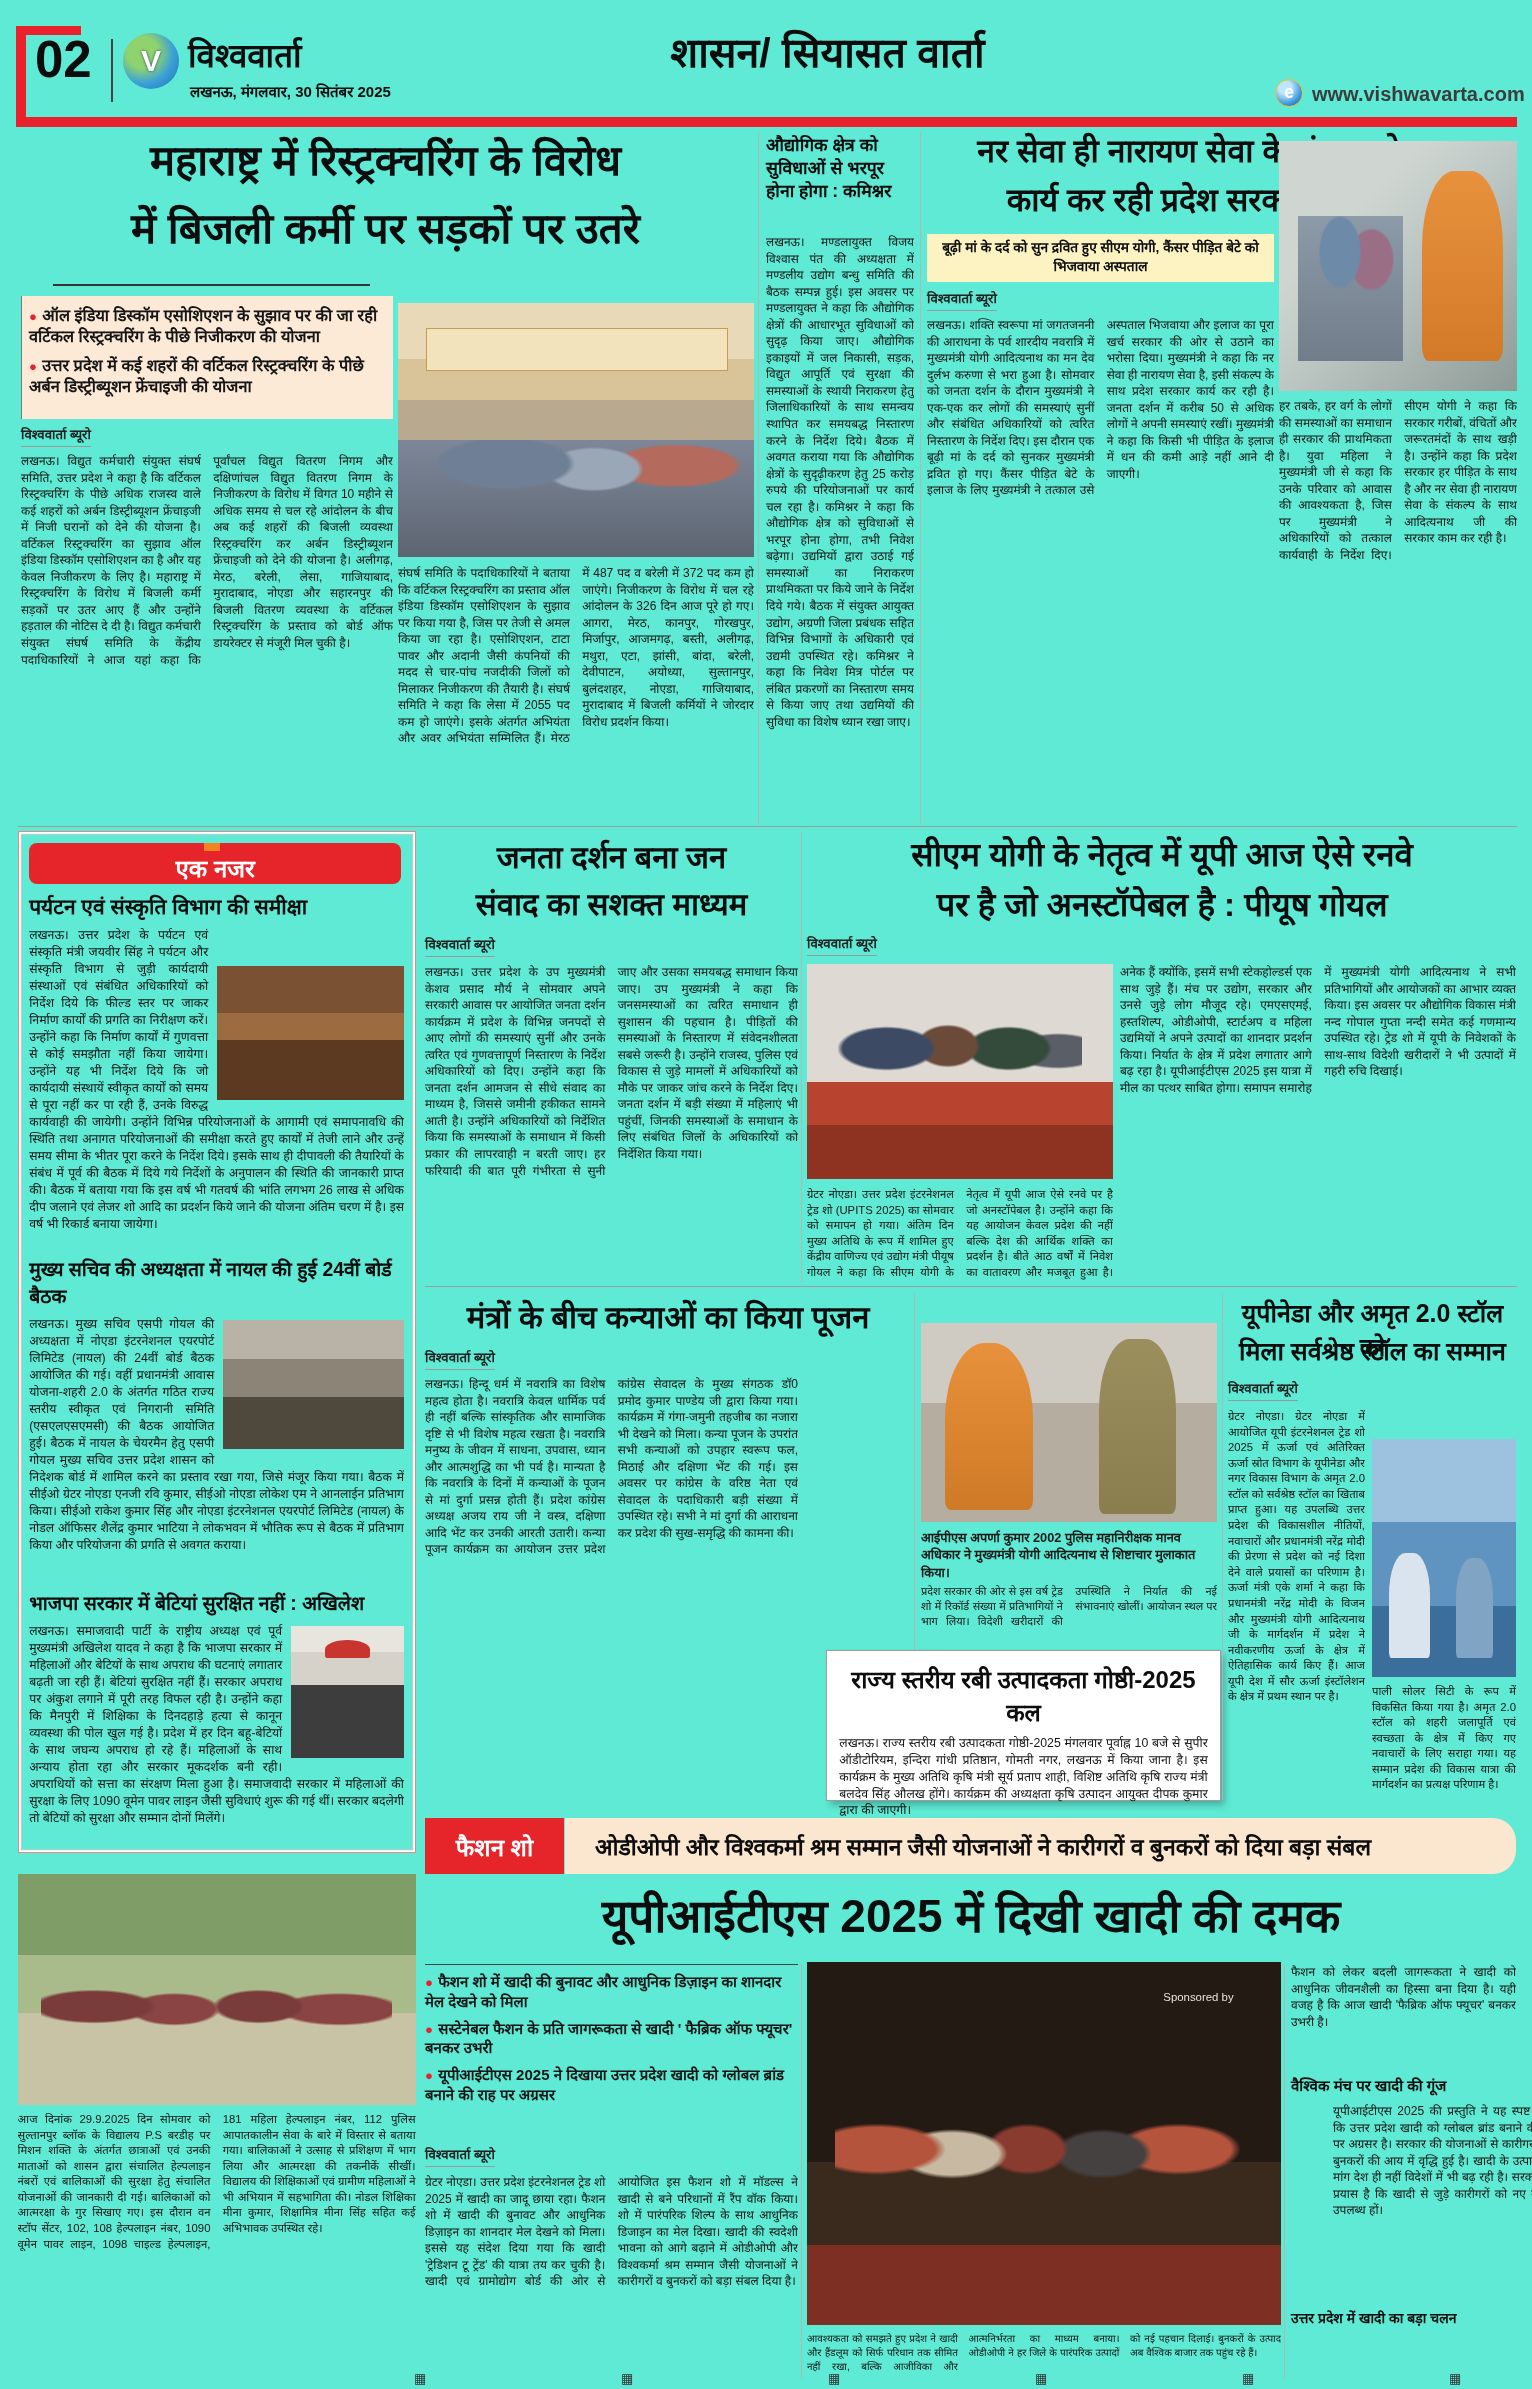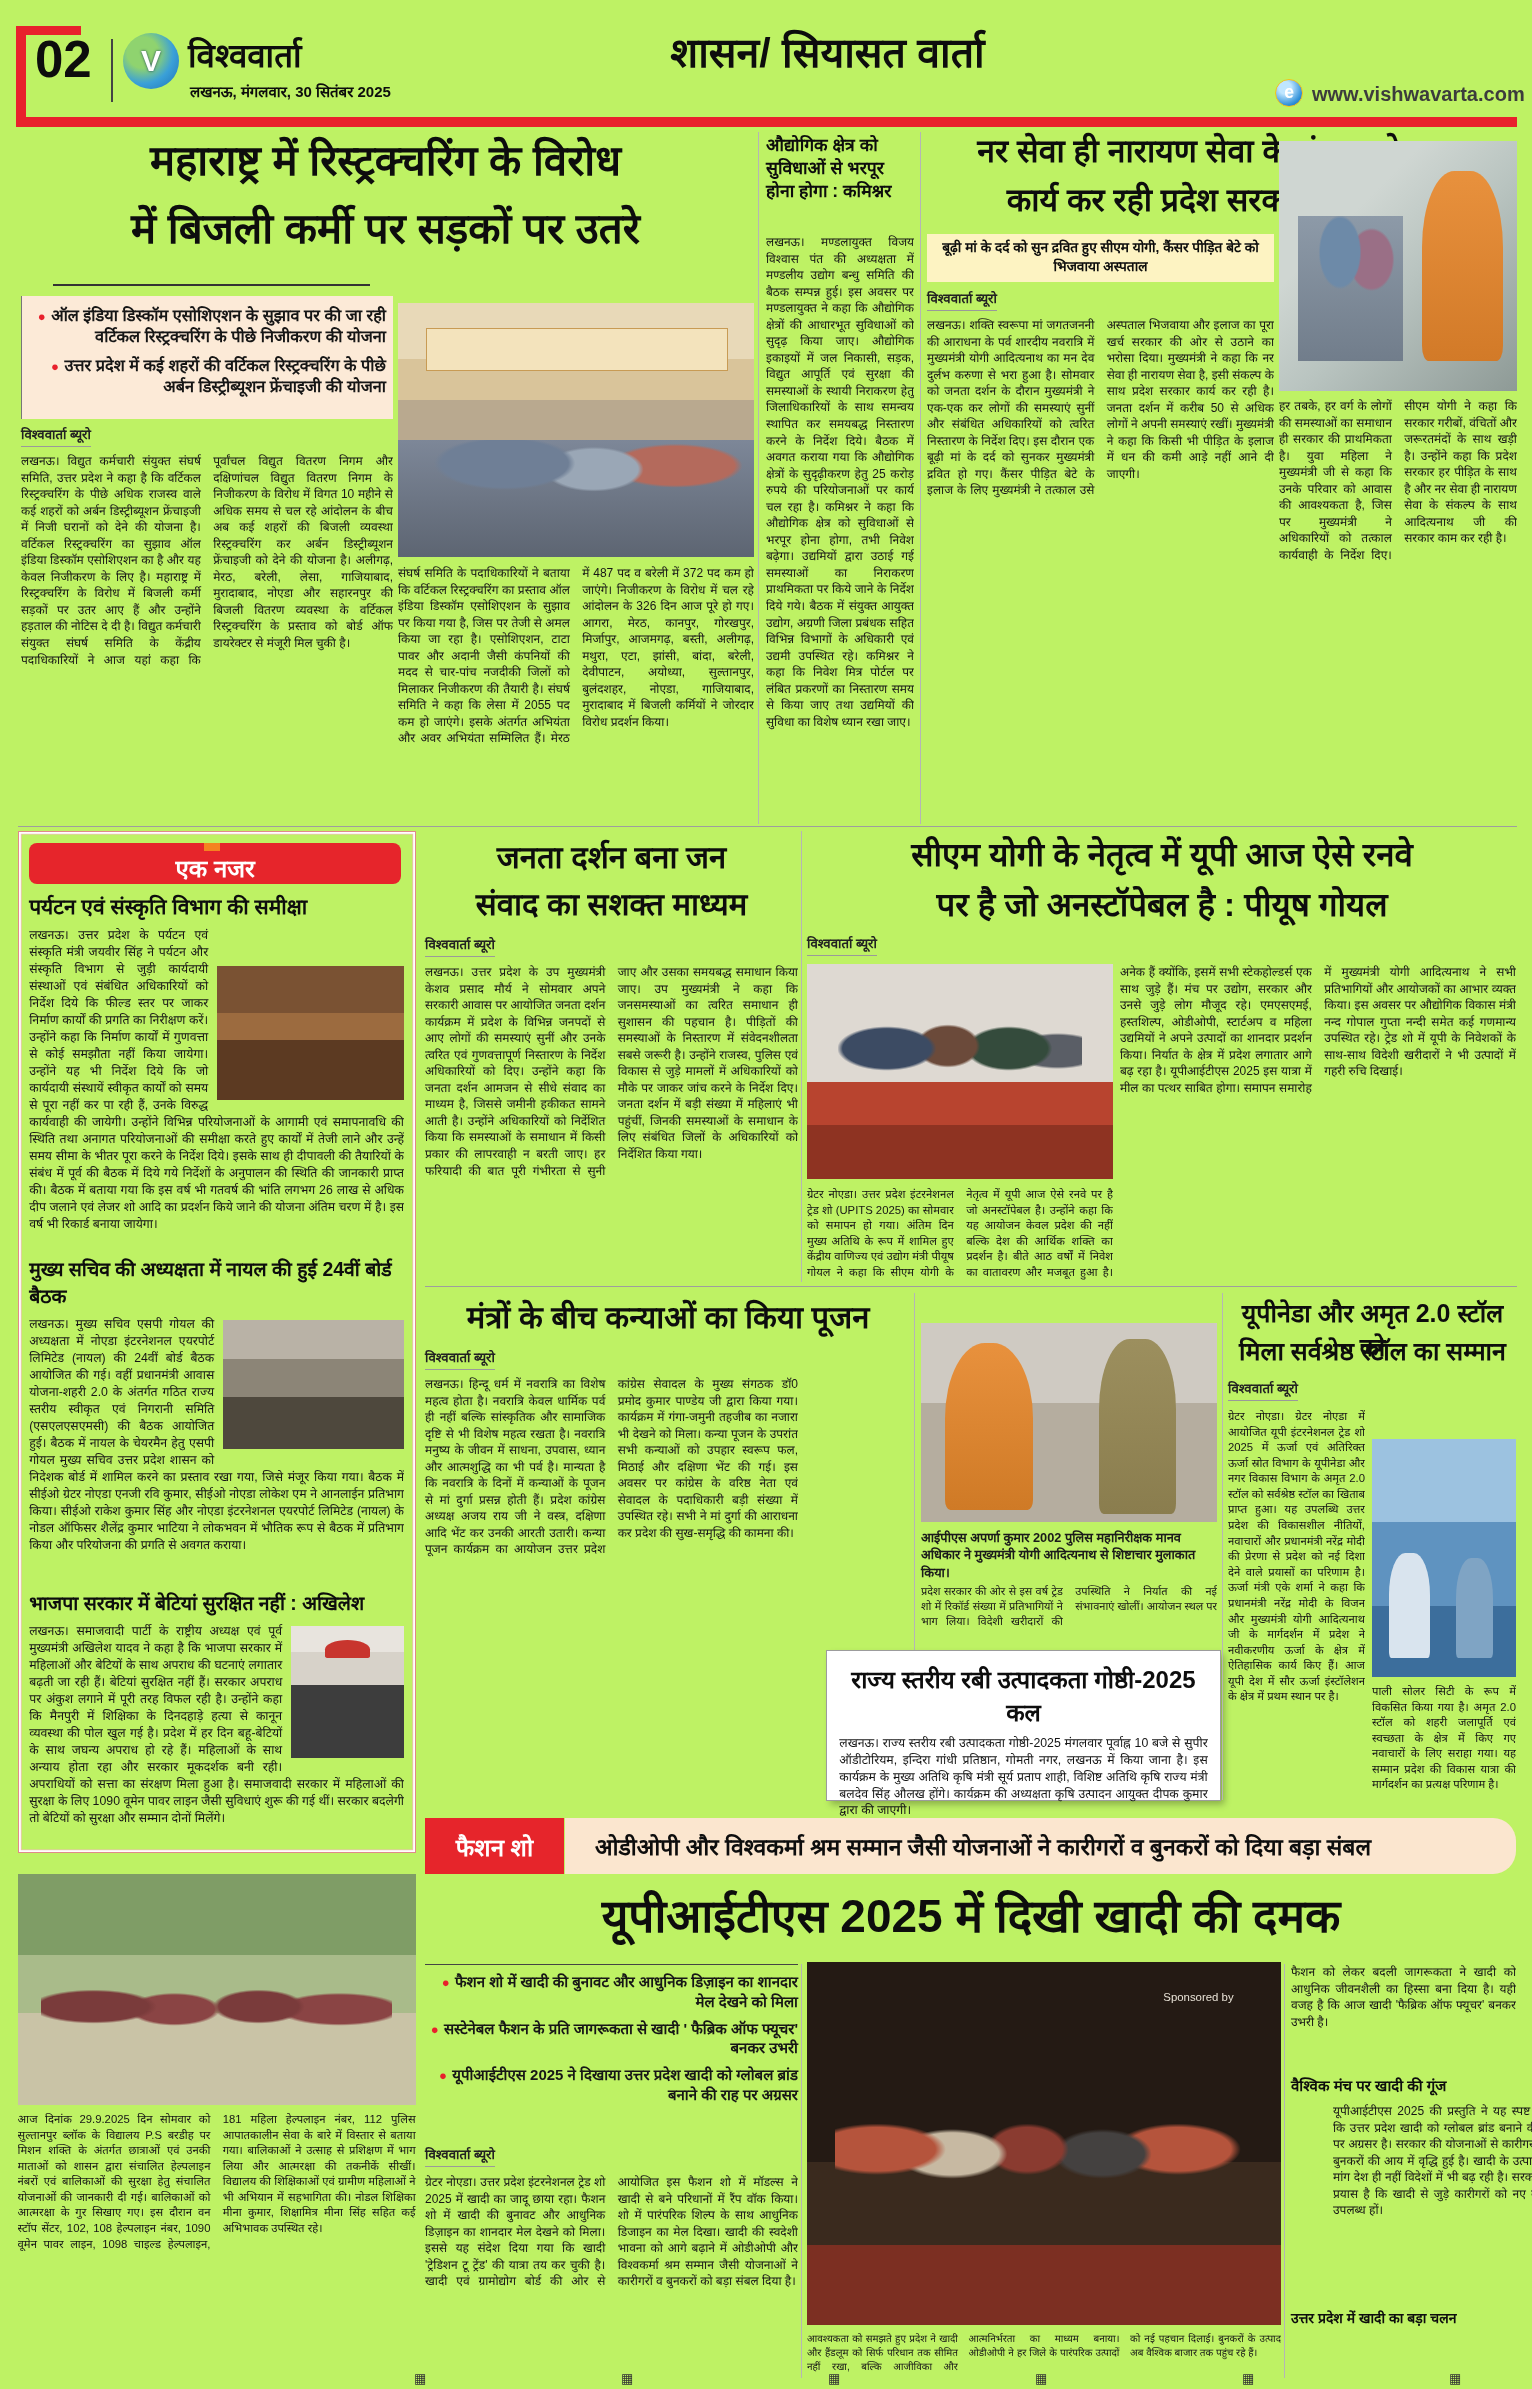--- a/index.html
+++ b/index.html
@@ -1,28 +1,28 @@
 <!DOCTYPE html>
 <html style="font-size:14px"><head>
 <meta charset="utf-8">
 <style>
   html,body{margin:0;padding:0;background:#fff;}
-  #paper{position:relative;width:1532px;height:2389px;background:#bef264;overflow:hidden;
+  #paper{position:relative;width:1532px;height:2389px;background:#5eead4;overflow:hidden;
          font-family:"Liberation Sans","DejaVu Sans",sans-serif;color:#111;}
   .abs{position:absolute;}
   .hl{font-weight:bold;color:#0d0d0d;}
   .body{font-size:12px;text-align:justify;line-height:1.38;color:#151515;overflow:hidden;}
   .cols2{column-count:2;column-gap:12.3px;}
   .cols3{column-count:3;column-gap:10.6px;}
   .byline{font-weight:bold;font-size:13.2px;color:#222;border-bottom:1.8px solid #9a9a9a;padding-bottom:2.6px;display:inline-block;}
   .vrule{width:0.9px;background:#b5b5b5;}
   .hrule{height:0.9px;background:#9e9e9e;}
   .photo{background:#d8d3c8;overflow:hidden;}
   .dot{color:#e8212c;font-size:13.2px;margin-right:5.3px;}
-  .bulletline{font-size:16.3px;font-weight:bold;line-height:1.32;color:#161616;margin-bottom:7px;text-align:right;}
+  .bulletline{font-size:16.3px;font-weight:bold;line-height:1.32;color:#161616;margin-bottom:7px;}
   .capt{font-size:12.8px;line-height:1.35;color:#1a1a1a;}
   .boxhead{background:#e6252b;border-radius:8px;color:#fff;display:flex;align-items:center;}
   .centered{text-align:center;}
 </style>
 </head>
 <body>
 
 <div id="paper">
 
   <div class="abs" style="left:16px;top:26.4px;width:9.7px;height:99px;background:#e8212c;"></div>

